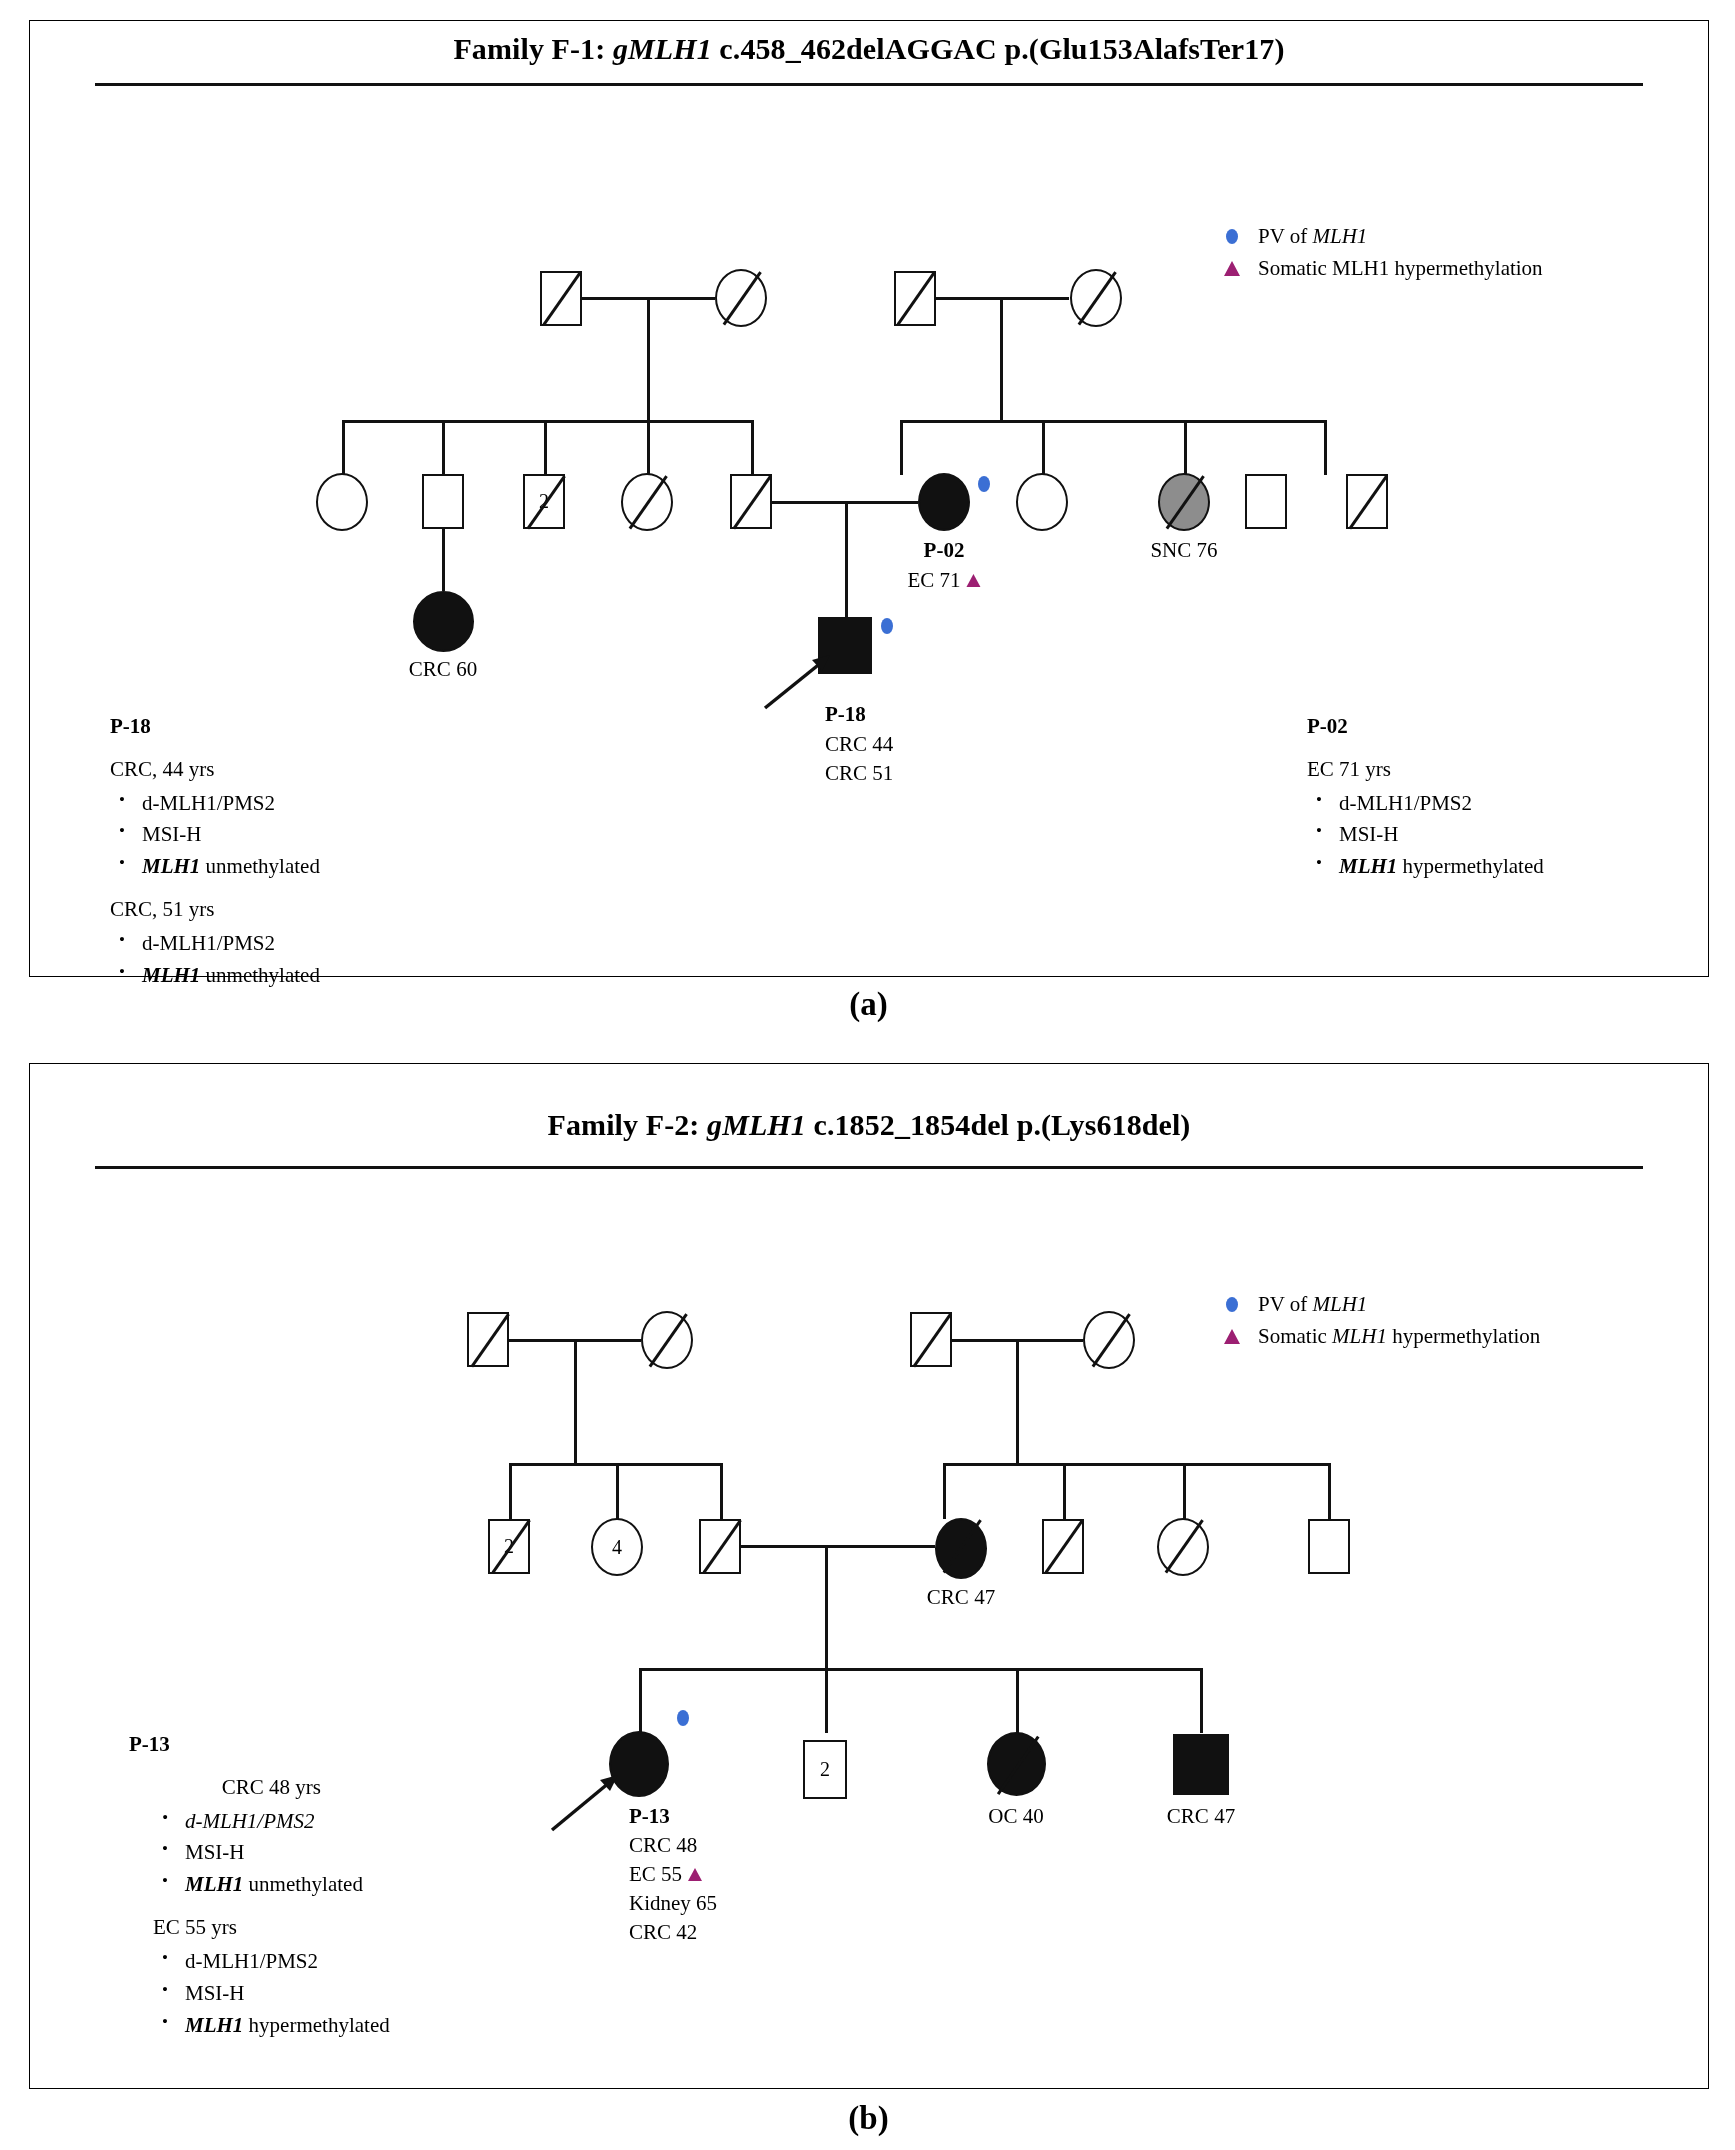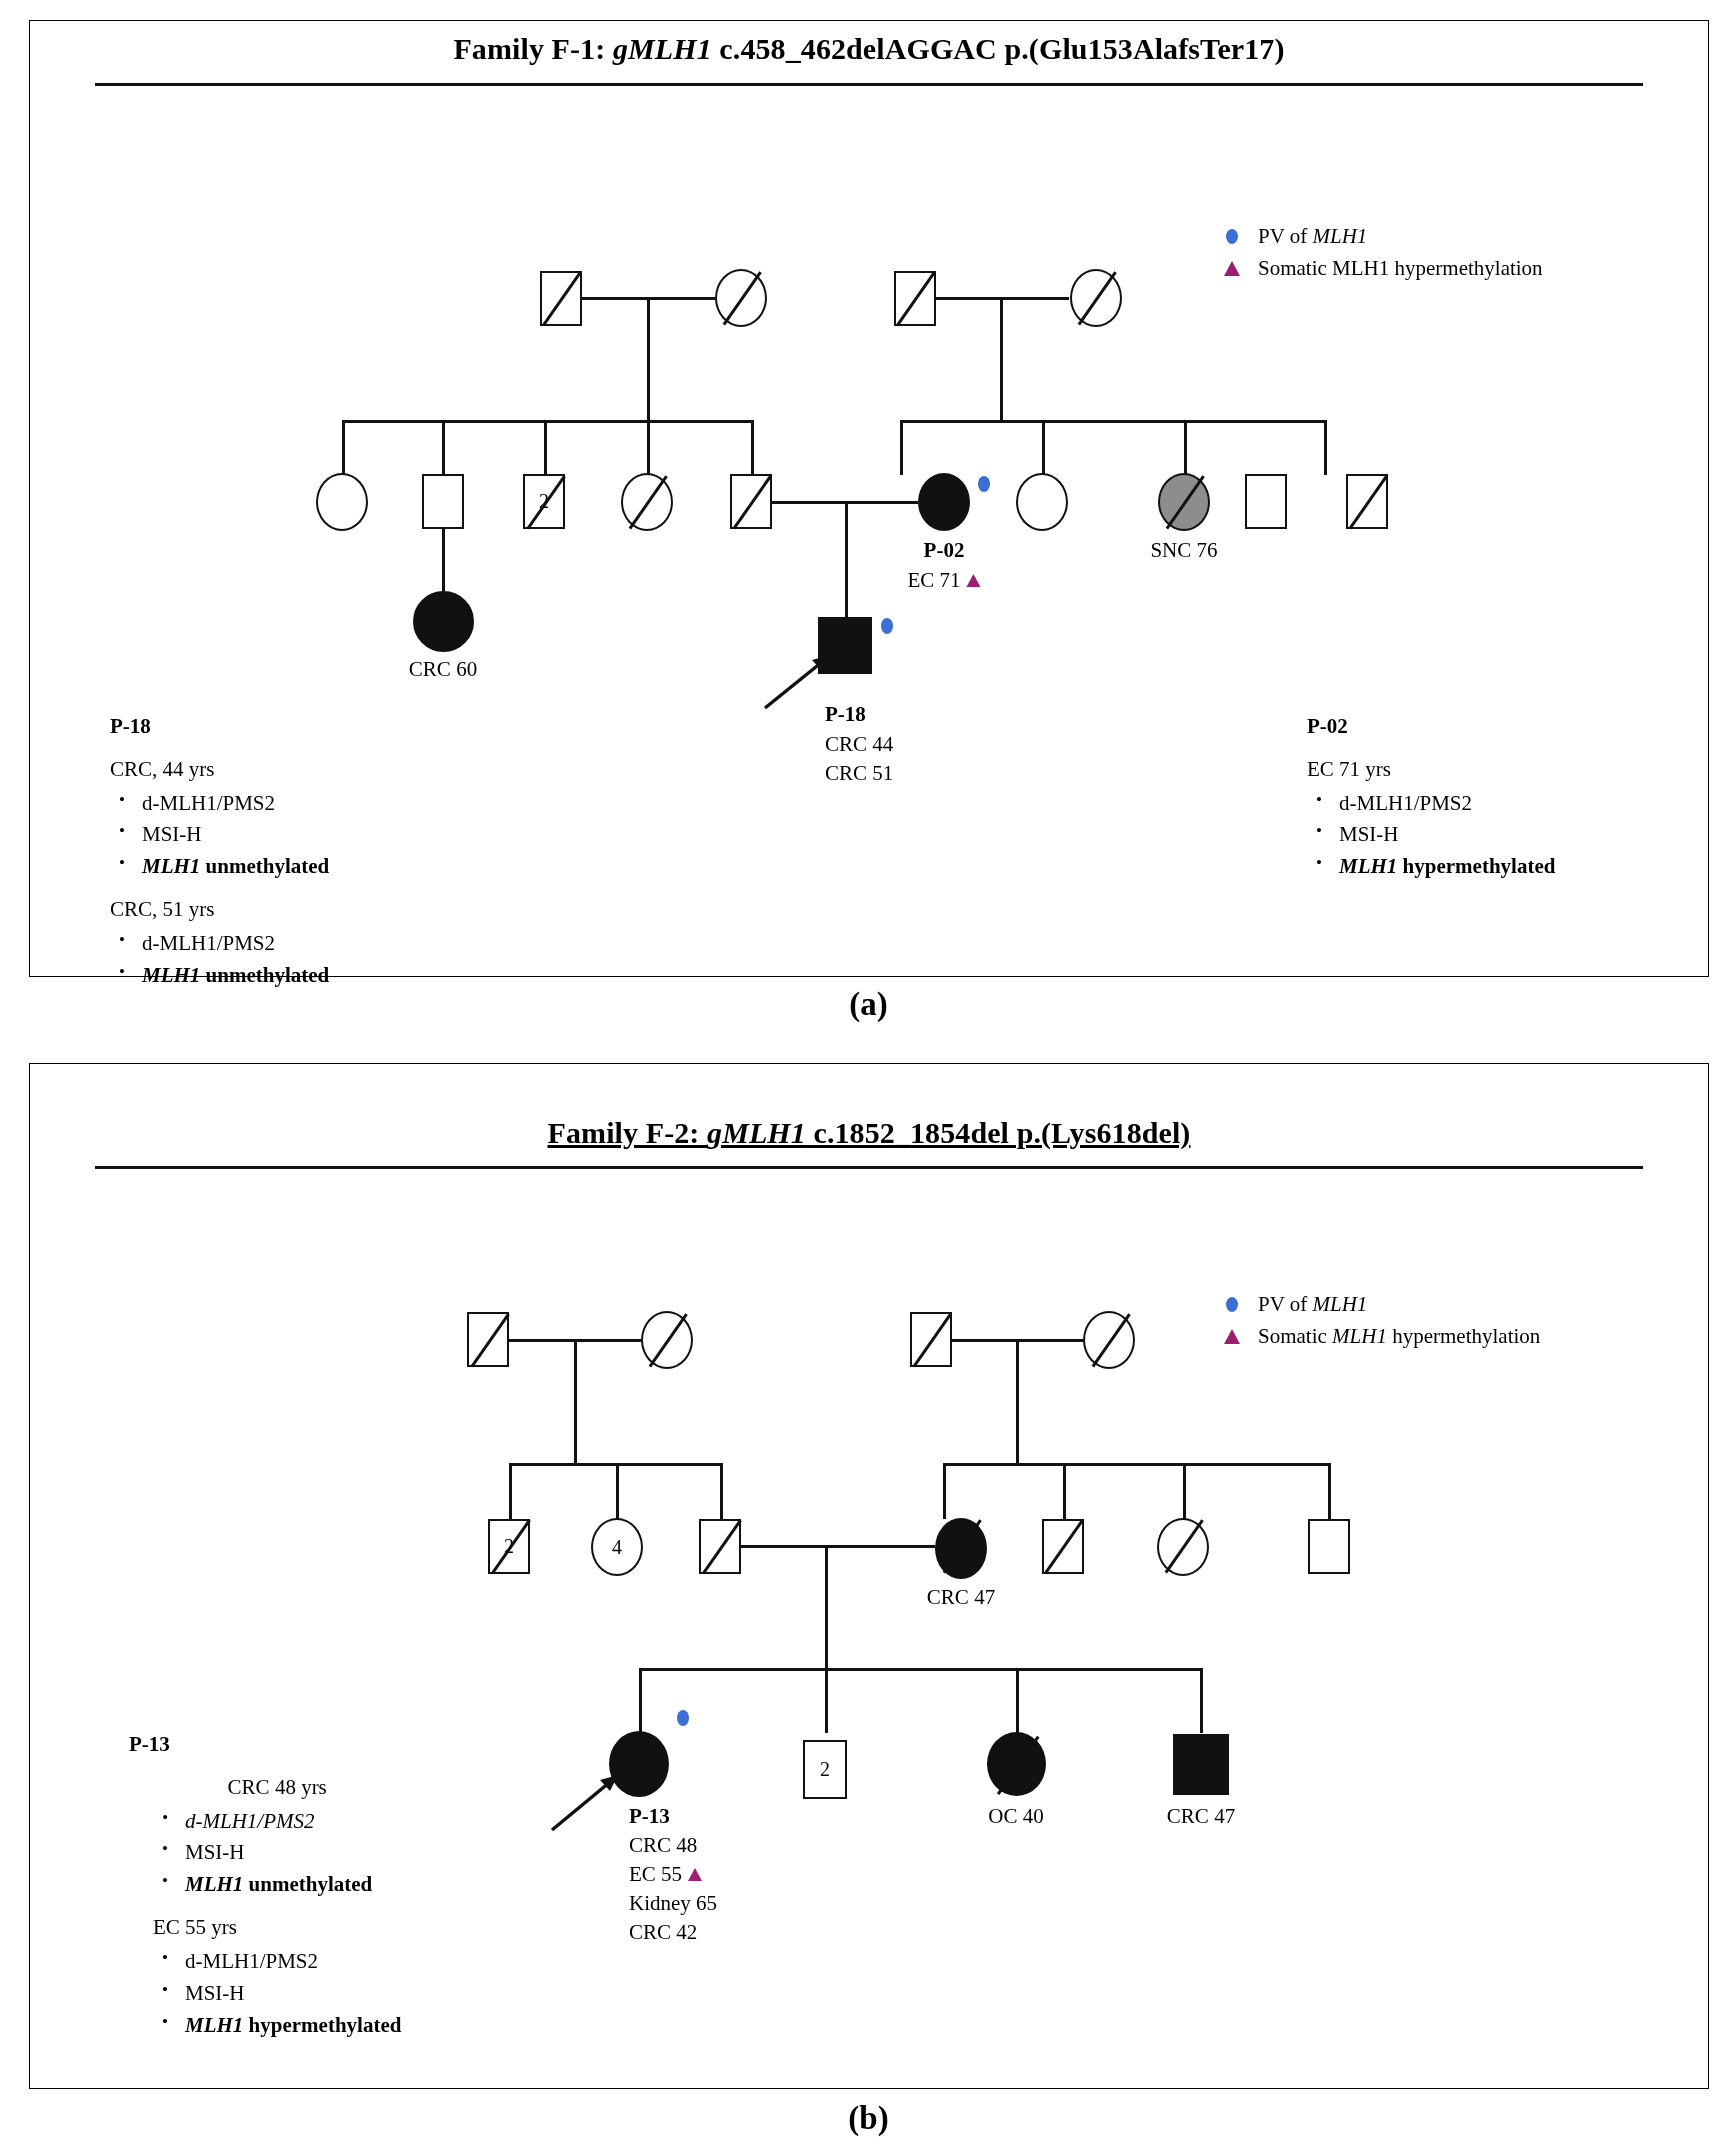--- a/index.html
+++ b/index.html
@@ -16,21 +16,21 @@
   .panel-caption{position:absolute;text-align:center;font-weight:bold;font-size:33px;width:99px;}
 
   
   .legend{position:absolute;font-size:21px;}
   .legend-row{display:flex;align-items:center;height:32px;}
   .legend-mark{width:27px;display:flex;align-items:center;justify-content:center;}
   .dot-blue{width:12px;height:15px;border-radius:50%;background:#3b6fd4;}
   .tri-purple{width:0;height:0;border-left:8.4px solid transparent;border-right:8.4px solid transparent;border-bottom:15px solid #9c1f72;}
   .legend-text{margin-left:13px;white-space:nowrap;}
   .it{font-style:italic;}
-  .bd{font-weight:bold;}
+  .bd{font-weight:normal;}
   .bdit{font-weight:bold;font-style:italic;}
 
   
   .ped{position:absolute;left:0;top:0;width:100%;height:100%;}
   .sym{position:absolute;box-sizing:border-box;}
   .sq{border:2.5px solid #111;background:#fff;}
   .sq.filled{background:#111;border-color:#111;}
   .cr{border:2.5px solid #111;background:#fff;border-radius:50%;}
   .cr.filled{background:#111;border-color:#111;}
   .cr.gray{background:#8d8d8d;border-color:#111;}
@@ -182,21 +182,21 @@
         <li>MSI-H</li>
         <li><span class="bdit">MLH1</span><span class="bd"> hypermethylated</span></li>
       </ul>
     </div>
   </div>
 
   <div class="panel-caption" style="left:819px;top:986px;">(a)</div>
 
   <div class="panel" id="panel-b">
 
-    <div class="panel-title" style="top:52px;text-decoration:underline;">
+    <div class="panel-title" style="top:44px;">
       <span>Family F-2: </span><span class="it">gMLH1</span><span> c.1852_1854del p.(Lys618del)</span>
     </div>
     <div class="panel-rule" style="left:65px;right:65px;top:102px;"></div>
 
     <div class="legend" style="left:1188px;top:224px;">
       <div class="legend-row">
         <span class="legend-mark">
             <span class="dot-blue"></span>
           </span>
         <span class="legend-text"><span>PV of </span><span class="it">MLH1</span></span>

